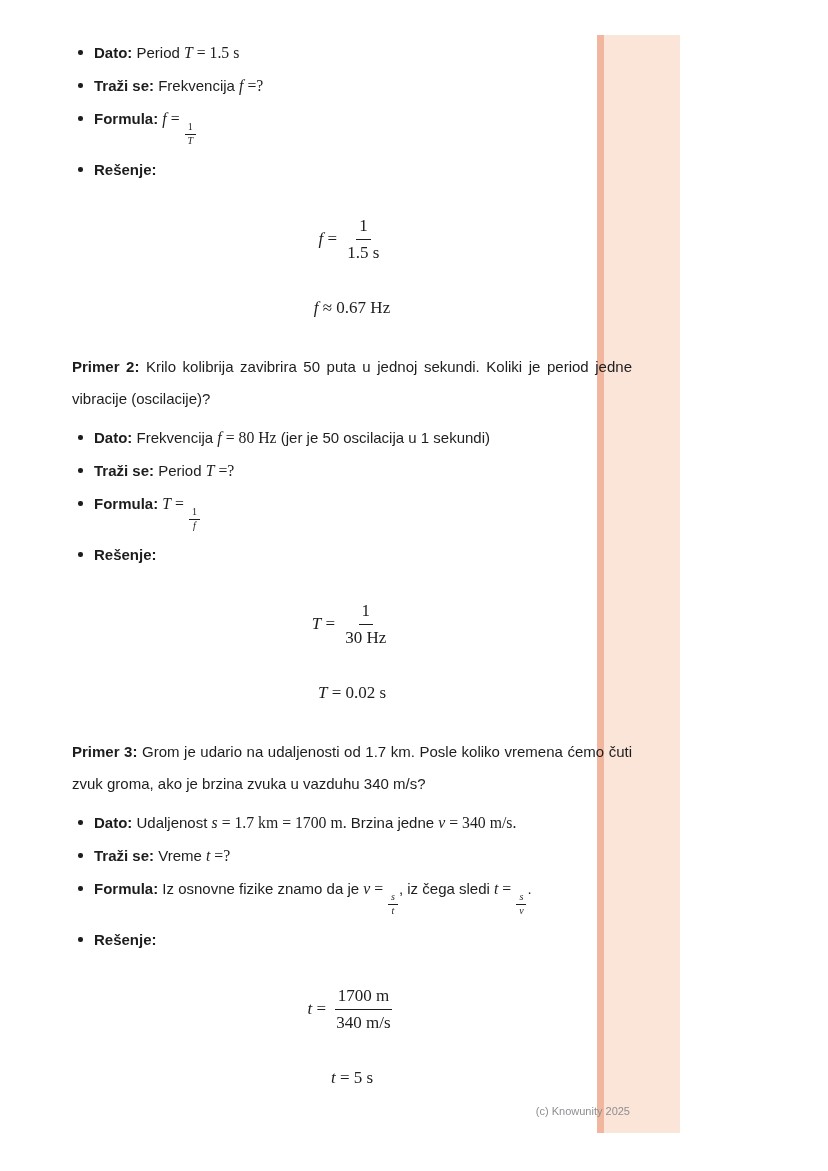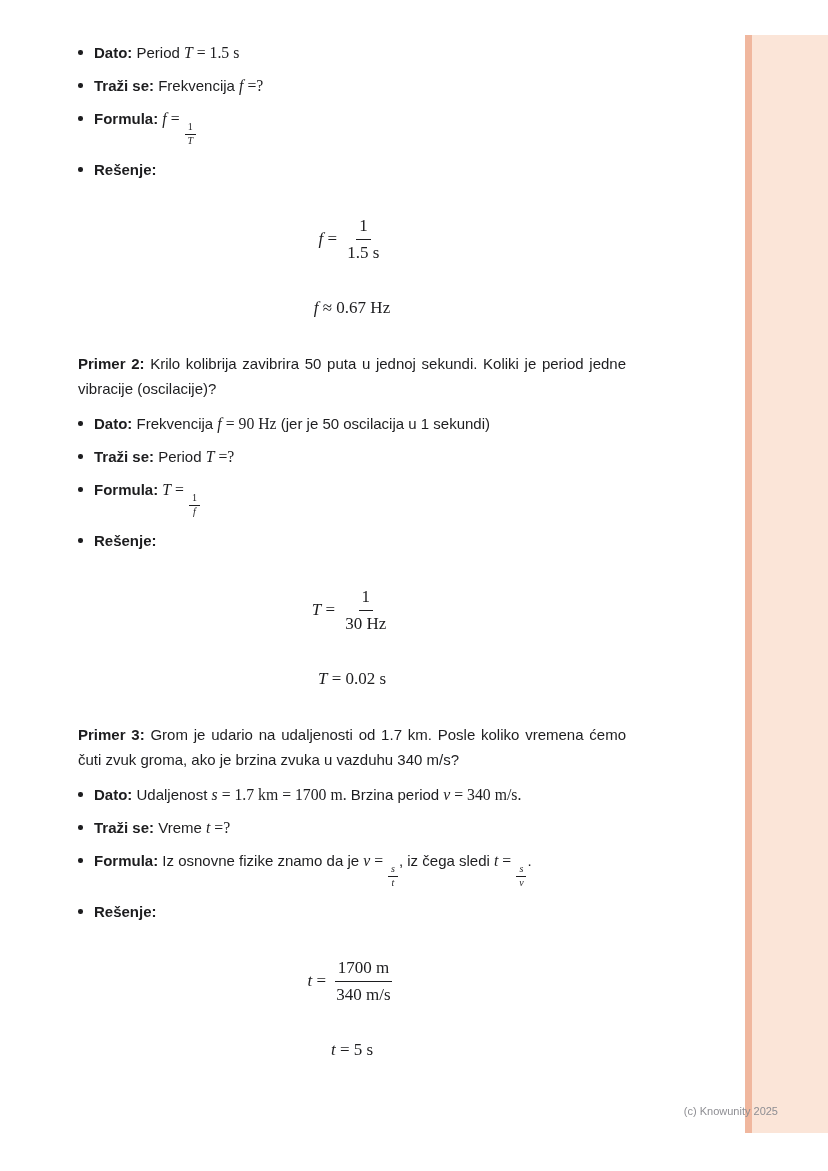--- a/index.html
+++ b/index.html
@@ -1,25 +1,25 @@
 <!DOCTYPE html>
 <html style="--stripe-light: #fbe5d8; --stripe-dark: #f0b79e;"><head>
 <meta charset="utf-8">
 <style>
   html,body{margin:0;padding:0;background:#ffffff;}
-  .page{position:relative;width:828px;height:1171px;background:#ffffff;overflow:hidden;
+  .page{position:relative;width:680px;height:1171px;background:#ffffff;overflow:hidden;
         font-family:"Liberation Sans",sans-serif;color:#1d1d1f;}
   .stripe{position:absolute;top:35px;bottom:38px;right:0;width:83px;background:var(--stripe-light,#fbe5d8);}
   .stripe-edge{position:absolute;left:0;top:0;bottom:0;width:7px;background:var(--stripe-dark,#f0b79e);}
   .content{position:absolute;left:70px;top:30px;width:564px;font-size:15px;}
   .bullet{display:flex;margin:12px 0;line-height:21px;}
   .dot{flex:none;width:24px;position:relative;}
   .dot::before{content:'';position:absolute;left:8px;top:8px;width:4.5px;height:4.5px;border-radius:50%;background:#1d1d1f;}
   .runs{flex:1;}
-  .para{text-align:justify;line-height:25px;margin:20px 8px 12px;}
+  .para{text-align:justify;line-height:32px;margin:20px 2px 12px;}
   .display{display:flex;justify-content:center;align-items:center;margin:33px 0;
            font-family:"Liberation Serif",serif;font-size:17px;}
   .display span{white-space:pre;}
   .bold{font-weight:700;}
   .math{font-family:"Liberation Serif",serif;font-size:1.05em;}
   .mvar{font-family:"Liberation Serif",serif;font-style:italic;font-size:1.05em;}
   .display .math,.display .mvar{font-size:17px;}
   .frac{display:inline-flex;flex-direction:column;align-items:center;
         font-family:"Liberation Serif",serif;}
   .frac .num{border-bottom:1px solid #1d1d1f;padding:0 3px;}
@@ -61,21 +61,21 @@
         <span class="math"> = </span>
         <span class="frac big"><span class="num">1</span><span class="den">1.5 s</span></span>
       </div>
       <div class="display">
         <span class="mvar">f</span>
         <span class="math"> ≈ 0.67 Hz</span>
       </div>
       <div class="para"><span class="bold">Primer 2:</span><span class="plain"> Krilo kolibrija zavibrira 50 puta u jednoj sekundi. Koliki je period jedne vibracije (oscilacije)?</span></div>
       <div class="bullet">
         <span class="dot"></span>
-        <span class="runs"><span class="bold">Dato:</span><span class="plain"> Frekvencija </span><span class="mvar">f</span><span class="math"> = 90 Hz</span><span class="plain"> (jer je 50 oscilacija u 1 sekundi)</span></span>
+        <span class="runs"><span class="bold">Dato:</span><span class="plain"> Frekvencija </span><span class="mvar">f</span><span class="math"> = 80 Hz</span><span class="plain"> (jer je 50 oscilacija u 1 sekundi)</span></span>
       </div>
       <div class="bullet">
         <span class="dot"></span>
         <span class="runs"><span class="bold">Traži se:</span><span class="plain"> Period </span><span class="mvar">T</span><span class="math"> =?</span></span>
       </div>
       <div class="bullet">
         <span class="dot"></span>
         <span class="runs"><span class="bold">Formula:</span><span class="plain"> </span><span class="mvar">T</span><span class="math"> = </span><span class="frac small">
             <span class="num">1</span>
             <span class="den fvar">f</span>
@@ -90,21 +90,21 @@
         <span class="math"> = </span>
         <span class="frac big"><span class="num">1</span><span class="den">30 Hz</span></span>
       </div>
       <div class="display">
         <span class="mvar">T</span>
         <span class="math"> = 0.02 s</span>
       </div>
       <div class="para"><span class="bold">Primer 3:</span><span class="plain"> Grom je udario na udaljenosti od 1.7 km. Posle koliko vremena ćemo čuti zvuk groma, ako je brzina zvuka u vazduhu 340 m/s?</span></div>
       <div class="bullet">
         <span class="dot"></span>
-        <span class="runs"><span class="bold">Dato:</span><span class="plain"> Udaljenost </span><span class="mvar">s</span><span class="math"> = 1.7 km = 1700 m.</span><span class="plain"> Brzina period </span><span class="mvar">v</span><span class="math"> = 340 m/s.</span></span>
+        <span class="runs"><span class="bold">Dato:</span><span class="plain"> Udaljenost </span><span class="mvar">s</span><span class="math"> = 1.7 km = 1700 m.</span><span class="plain"> Brzina jedne </span><span class="mvar">v</span><span class="math"> = 340 m/s.</span></span>
       </div>
       <div class="bullet">
         <span class="dot"></span>
         <span class="runs"><span class="bold">Traži se:</span><span class="plain"> Vreme </span><span class="mvar">t</span><span class="math"> =?</span></span>
       </div>
       <div class="bullet">
         <span class="dot"></span>
         <span class="runs"><span class="bold">Formula:</span><span class="plain"> Iz osnovne fizike znamo da je </span><span class="mvar">v</span><span class="math"> = </span><span class="frac small">
             <span class="num fvar">s</span>
             <span class="den fvar">t</span>

